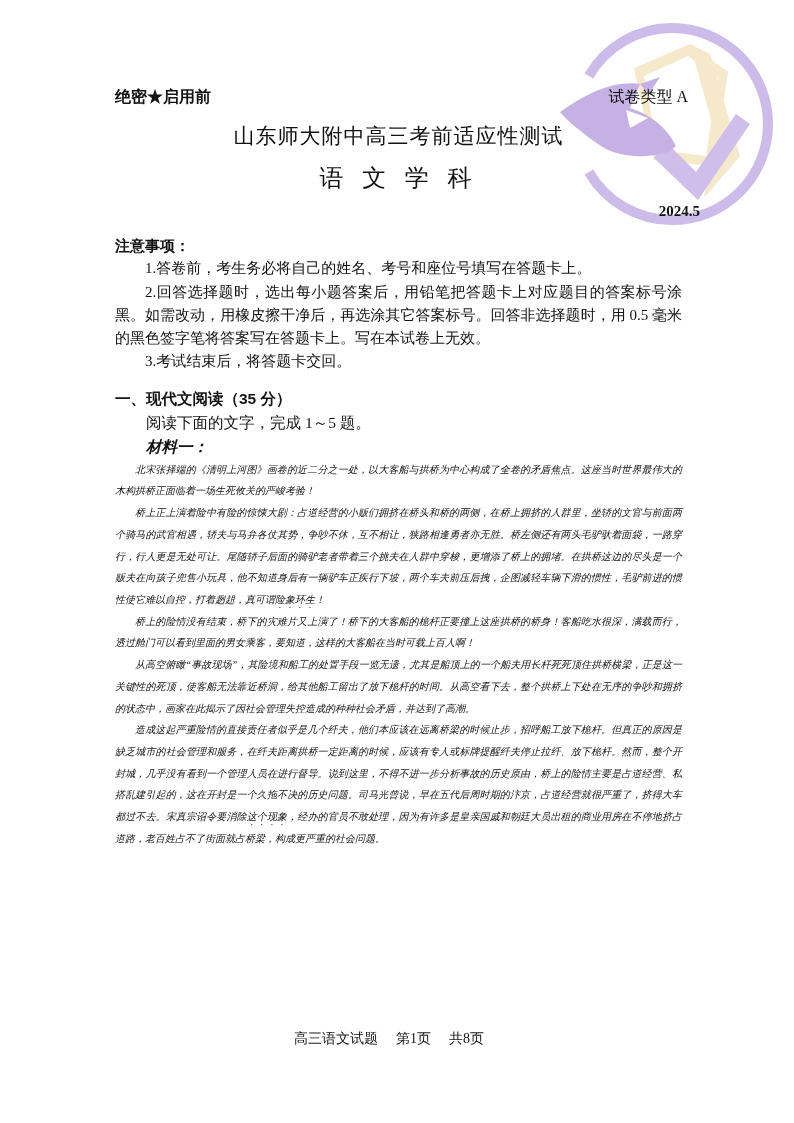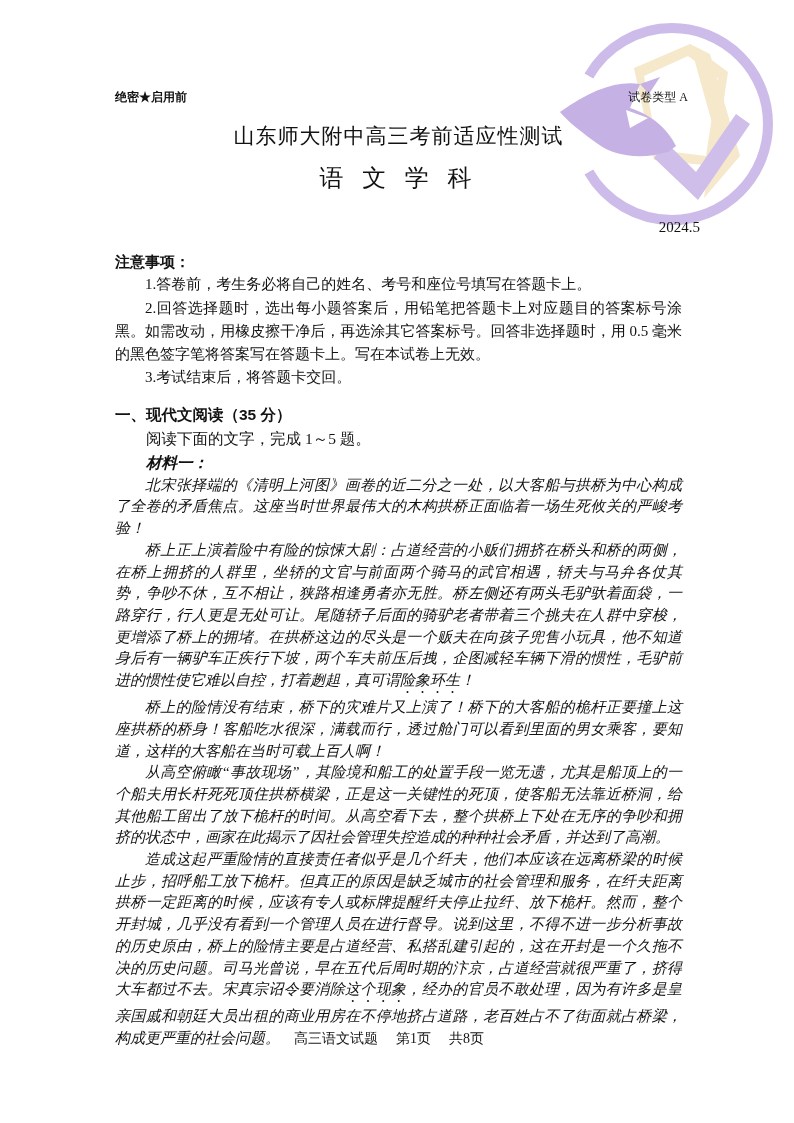--- a/index.html
+++ b/index.html
@@ -15,21 +15,21 @@
     position: relative;
     z-index: 1;
     margin-left: 115px;
     width: 567px;
     padding-top: 88px;
   }
   .h-row {
     display: flex;
     justify-content: space-between;
     align-items: baseline;
-    font-size: 12px;
+    font-size: 16px;
     line-height: 18px;
     text-align: right;
   }
   .classification {
     font-family: "Liberation Sans", sans-serif;
     font-weight: bold;
   }
   .paper-type { margin-right: -6px; }
   .title {
     text-align: center;
@@ -45,22 +45,23 @@
     font-family: "Liberation Sans", sans-serif;
     font-size: 24px;
     line-height: 30px;
     margin-top: 13px;
     letter-spacing: 6px;
   }
   .date {
     text-align: right;
     font-size: 15px;
     line-height: 18px;
-    margin-top: 25px;
+    margin-top: 9px;
     margin-right: -18px;
+    font-weight: bold;
   }
   .notice-heading {
     font-family: "Liberation Sans", sans-serif;
     font-weight: bold;
     font-size: 15px;
     line-height: 23.3px;
     margin-top: 14px;
   }
   .notice-item {
     margin: 0;
@@ -89,21 +90,21 @@
   }
   .material-label {
     font-size: 15.5px;
     line-height: 24px;
     text-indent: 2em;
     font-weight: bold;
     font-style: italic;
   }
   .body-p {
     margin: 0;
-    font-size: 15px;
+    font-size: 10px;
     line-height: 21.7px;
     text-indent: 2em;
     text-align: justify;
     font-style: italic;
   }
   .emph {
     font-style: inherit;
     -webkit-text-emphasis: filled dot;
     -webkit-text-emphasis-position: under;
     text-emphasis: filled dot;

